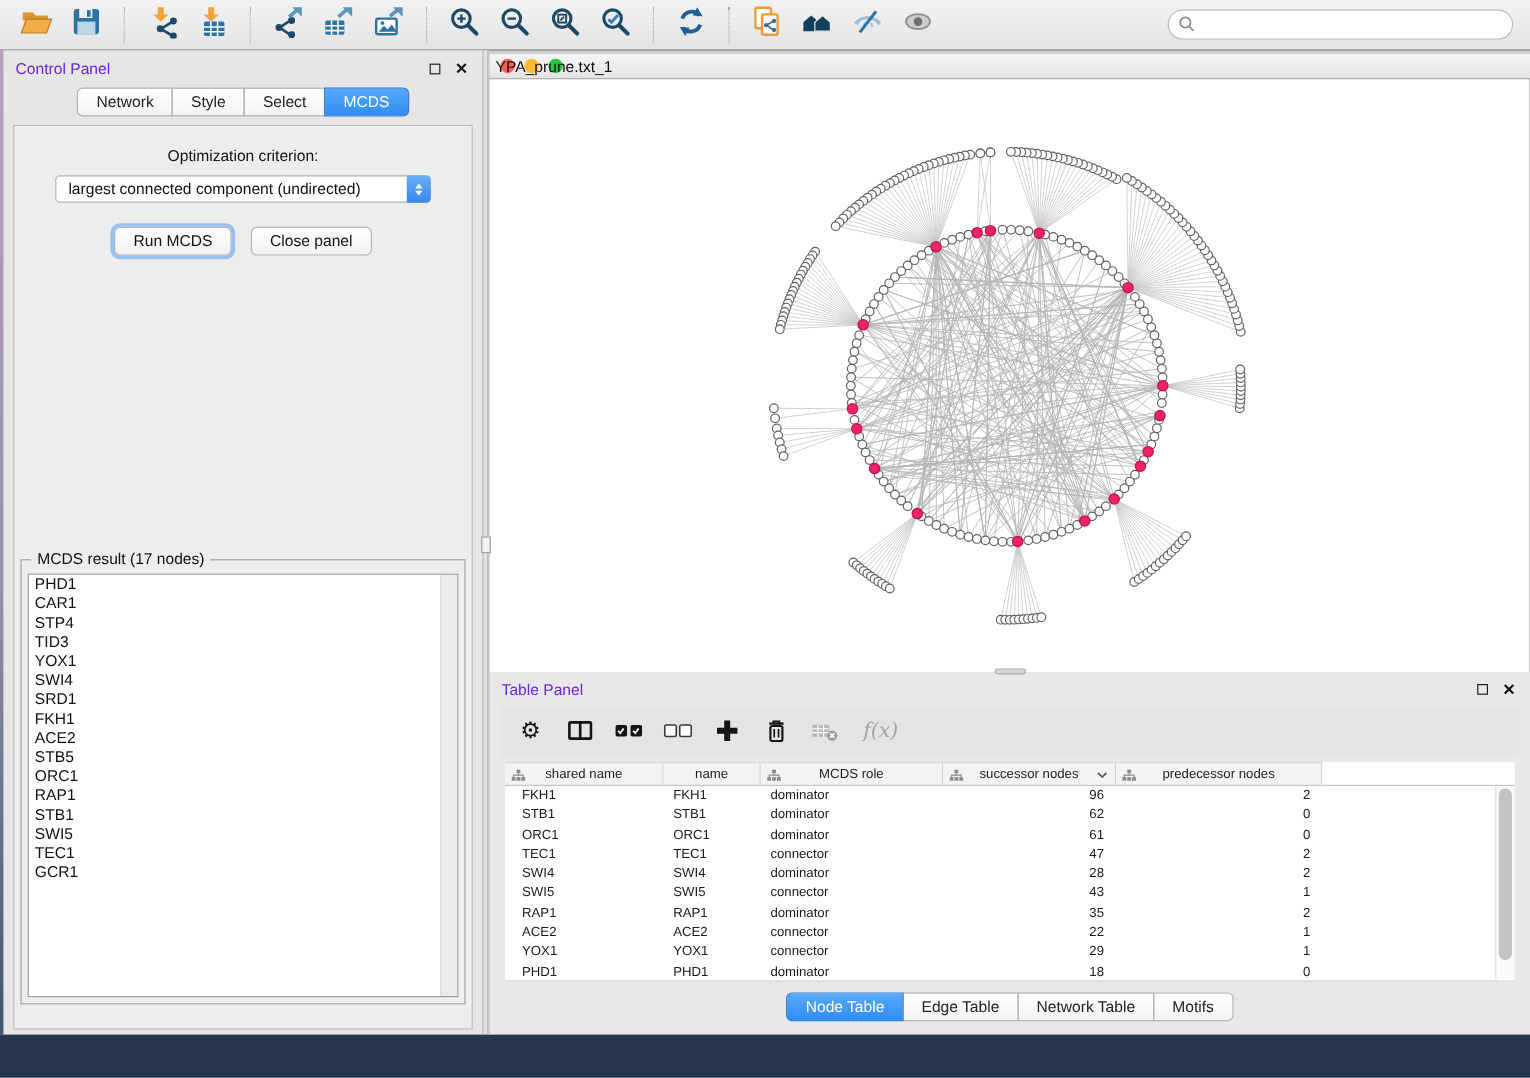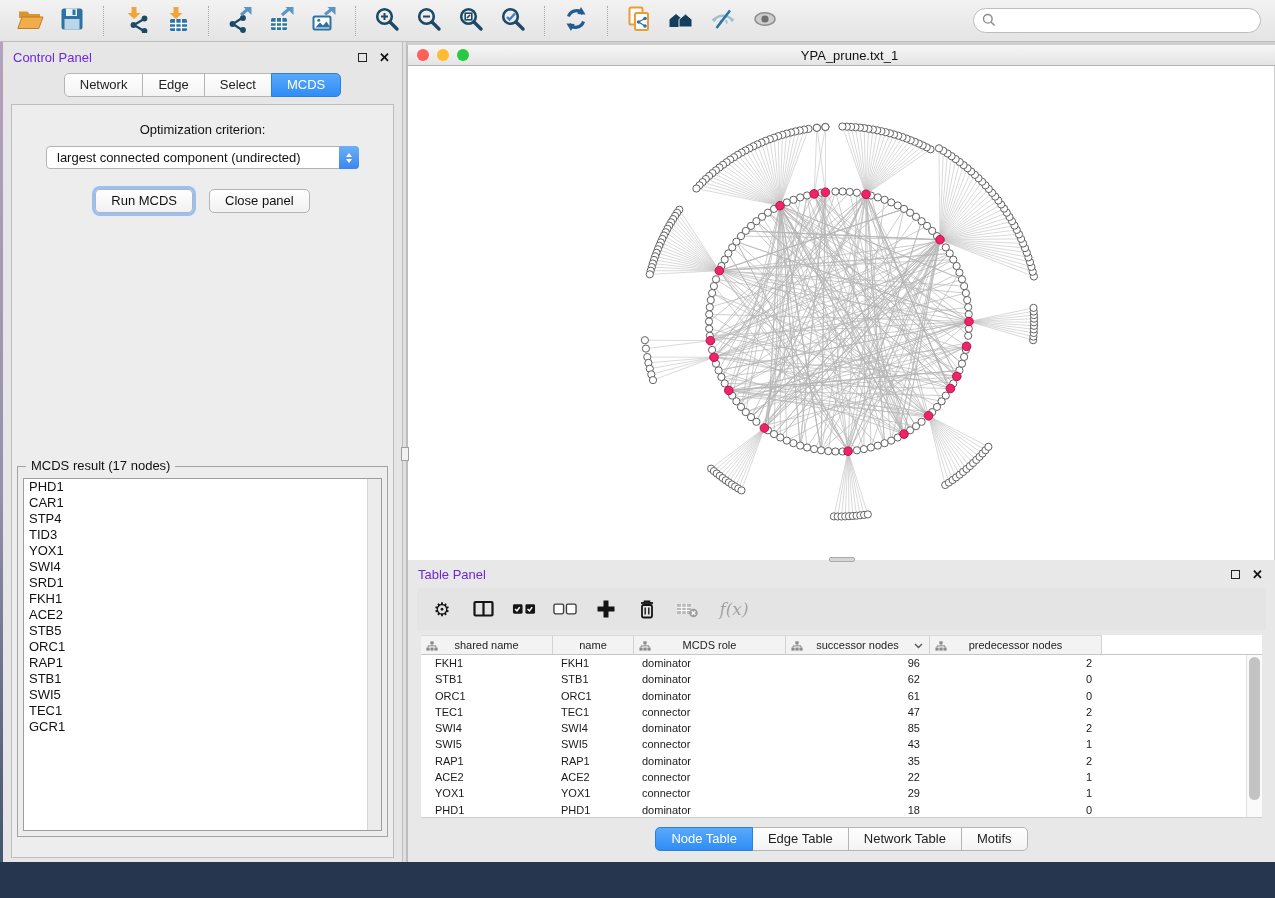--- a/index.html
+++ b/index.html
@@ -67,21 +67,21 @@
   .vsplit .handle { position:absolute; top:405px; left:-2px; width:8px; height:14px; background:#f2f2f2;
                     border:1px solid #9f9f9f; }
 
   
   .rightcol { width:868px; display:flex; flex-direction:column; padding-top:3px; }
   .netwin { height:515px; display:flex; flex-direction:column; border-left:1px solid #bdbdbd; }
   .net-titlebar { height:21px; background:linear-gradient(#f6f6f6,#e4e4e4); border-bottom:1px solid #b3b3b3;
                   display:flex; align-items:center; position:relative; }
   .lights { display:flex; gap:8px; margin-left:9px; }
   .light { width:12px; height:12px; border-radius:50%; }
-  .net-title { position:absolute; left:16px; right:0; text-align:center; font-size:13px; color:#111; }
+  .net-title { position:absolute; left:5px; right:0; font-size:13px; color:#111; }
   .netcanvas { flex:1; background:#fff; }
 
   
   .tpanel { height:302px; background:#e8e8e8; border-left:1px solid #bdbdbd; position:relative; }
   .hsplit-handle { position:absolute; top:-3px; left:50%; margin-left:-13px; width:26px; height:5px;
                    background:#d6d6d6; border:1px solid #ababab; border-radius:2px; }
   .tp-toolbar { margin:4px 9px 0; height:42px; background:#e4e4e4; display:flex; align-items:center; gap:17px;
                 padding-left:13px; }
   .tp-ic { display:flex; align-items:center; justify-content:center; width:24px; height:24px; }
   .gear-glyph { font-size:19px; color:#141414; line-height:1; }
@@ -265,21 +265,21 @@
     <div class="cpanel">
       <div class="panel-head">
         <span class="panel-title">Control Panel</span>
         <span class="head-sp"></span>
         <span class="float-box"></span>
         <span class="close-x">✕</span>
       </div>
       <div class="tabrow">
           <div class="seg" id="cp-tabs">
             <div class="tab">Network</div>
-            <div class="tab">Edge</div>
+            <div class="tab">Style</div>
             <div class="tab">Select</div>
             <div class="tab sel">MCDS</div>
           </div>
         </div>
       <div class="cp-content">
         <div class="opt-label">Optimization criterion:</div>
         <div class="dropdown">
           <span>largest connected component (undirected)</span>
           <span class="dd-step">
               <i class="up"></i>
@@ -1138,21 +1138,21 @@
                 <div class="td c1">TEC1</div>
                 <div class="td c2">connector</div>
                 <div class="td num">47</div>
                 <div class="td num">2</div>
                 <div class="td"></div>
               </div>
               <div class="trow">
                 <div class="td c0">SWI4</div>
                 <div class="td c1">SWI4</div>
                 <div class="td c2">dominator</div>
-                <div class="td num">85</div>
+                <div class="td num">28</div>
                 <div class="td num">2</div>
                 <div class="td"></div>
               </div>
               <div class="trow">
                 <div class="td c0">SWI5</div>
                 <div class="td c1">SWI5</div>
                 <div class="td c2">connector</div>
                 <div class="td num">43</div>
                 <div class="td num">1</div>
                 <div class="td"></div>

